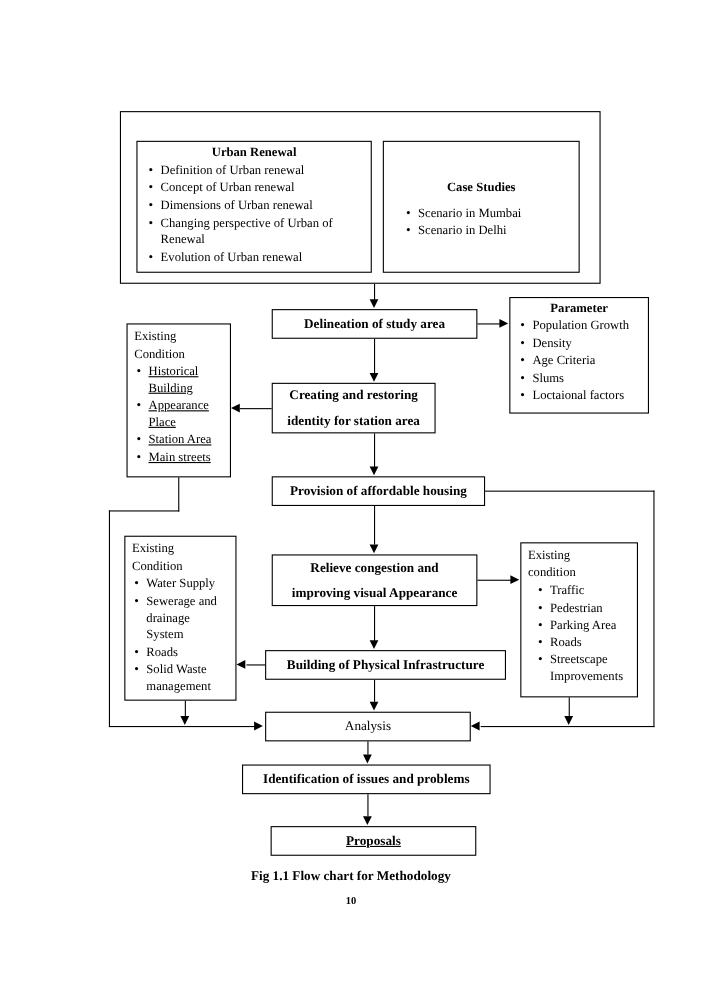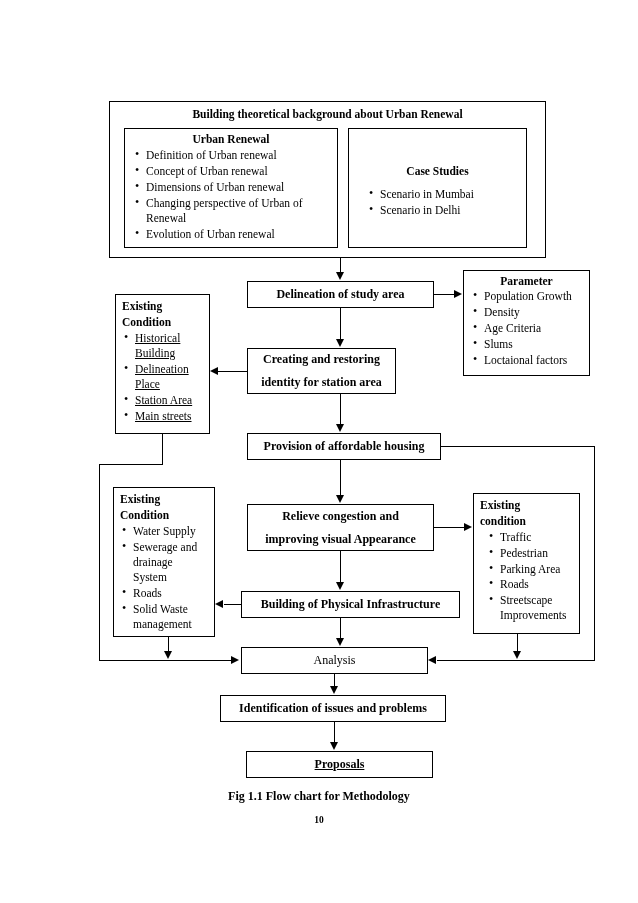--- a/index.html
+++ b/index.html
@@ -31,21 +31,21 @@
     align-items: center;
     text-align: center;
   }
   .ttl {
     font-weight: bold;
     text-align: center;
     font-size: 11.5px;
     line-height: 1.25;
   }
   .ttl-left {
-    font-weight: bold;
+    font-weight: normal;
     text-align: left;
     font-size: 11.5px;
     line-height: 1.35;
   }
   .proc-label {
     font-weight: bold;
     font-size: 12px;
     line-height: 1.7;
     text-align: center;
     width: 100%;
@@ -127,21 +127,20 @@
     font-weight: bold;
     font-size: 9.5px;
   }
 </style>
 </head>
 <body>
 
 <div id="page">
 
   <div class="box" style="left:109px; top:101px; width:437px; height:157px; justify-content:flex-start;">
-    <div class="ttl" style="margin-top:5px; font-size:11.5px;">Building theoretical background about Urban Renewal</div>
 
     <div class="box" style="left:14px; top:26px; width:214px; height:120px; justify-content:flex-start;">
       <div class="ttl" style="margin-top:3px;">Urban Renewal</div>
       <ul class="bl" style="margin-top:2px; padding-left:8px;">
         <li>Definition of Urban renewal</li>
         <li>Concept of Urban renewal</li>
         <li>Dimensions of Urban renewal</li>
         <li style="width:160px;">Changing perspective of Urban of Renewal</li>
         <li>Evolution of Urban renewal</li>
       </ul>
@@ -199,21 +198,21 @@
       <li>Slums</li>
       <li>Loctaional factors</li>
     </ul>
   </div>
 
   <div class="box" style="left:115px; top:294px; width:95px; height:140px; justify-content:flex-start;">
     <div class="ttl-left" style="margin:4px 0 0 6px;">Existing</div>
     <div class="ttl-left" style="margin:0 0 0 6px;">Condition</div>
     <ul class="bl" style="margin-top:1px; padding-left:6px;text-decoration:underline;">
       <li style="width:62px;">Historical Building</li>
-      <li style="width:62px;">Delineation Place</li>
+      <li style="width:62px;">Appearance Place</li>
       <li>Station Area</li>
       <li>Main streets</li>
     </ul>
   </div>
 
   <div class="box" style="left:113px; top:487px; width:102px; height:150px; justify-content:flex-start;">
     <div class="ttl-left" style="margin:4px 0 0 6px;">Existing</div>
     <div class="ttl-left" style="margin:0 0 0 6px;">Condition</div>
     <ul class="bl" style="margin-top:1px; padding-left:6px;">
       <li>Water Supply</li>

